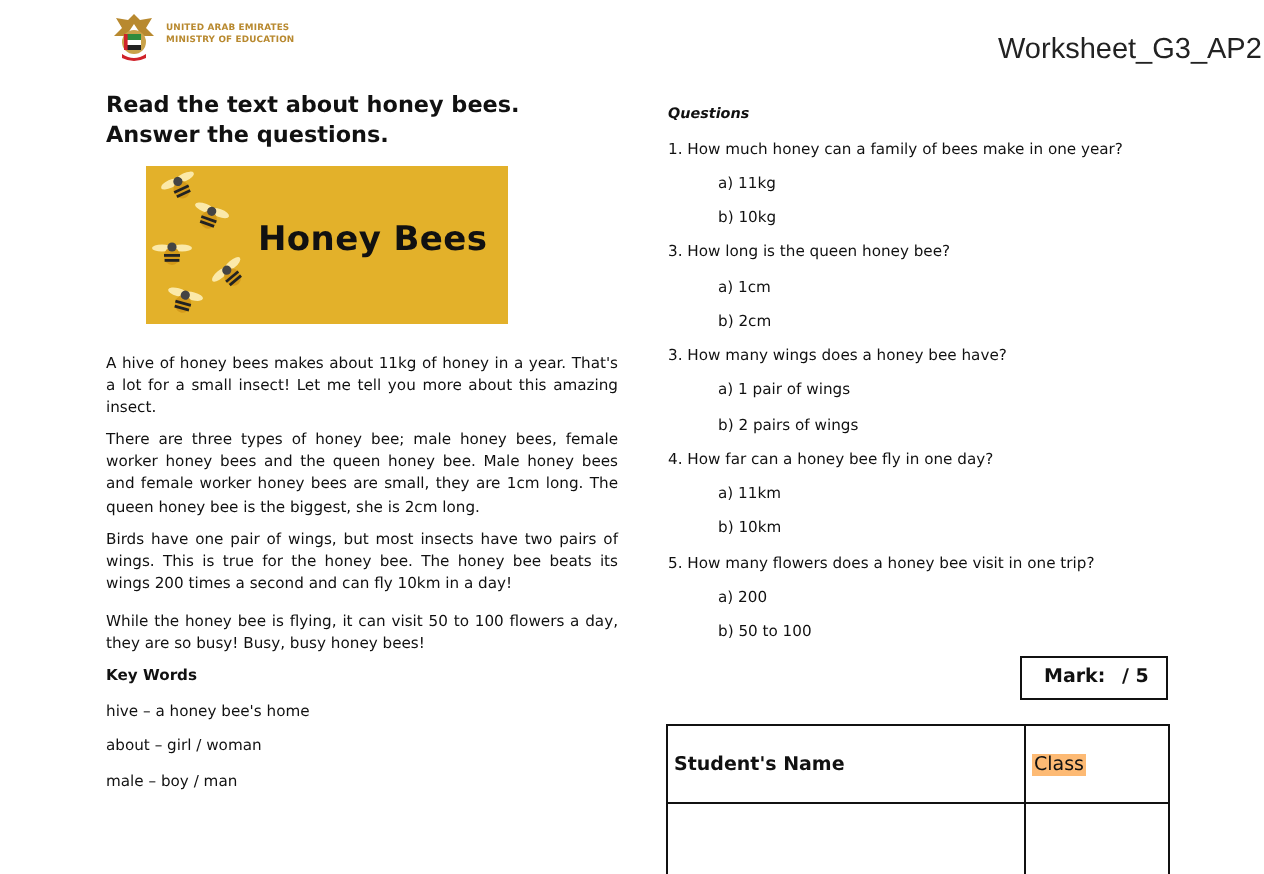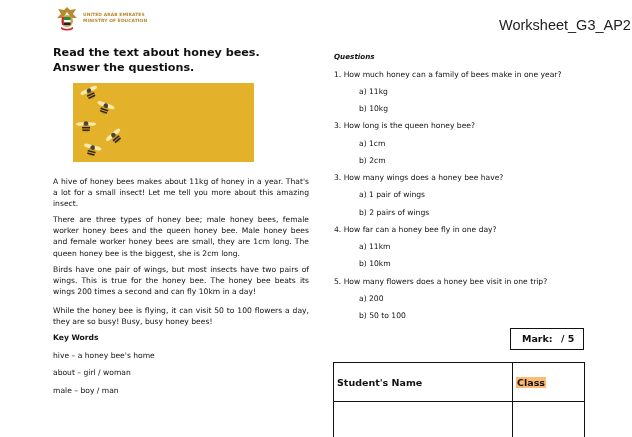--- a/index.html
+++ b/index.html
@@ -23,21 +23,21 @@
   .q-head { left:334px; top:52px; font-size:7.2px; font-weight:bold;font-style:italic; }
   .q { left:334px; font-size:7.6px; }
   .opt { left:359px; font-size:7.6px; }
   
   .mark-box { left:510px; top:328px; width:74px; height:22px; border:1.3px solid #111; box-sizing:border-box;padding-left:30px; }
   .mark-text { position:absolute; left:11px; top:4px; font-size:9.5px; font-weight:bold; }
   
   .name-table { left:333px; top:362px; width:252px; border-collapse:collapse; font-size:9.5px; }
   .name-table td { border:1.3px solid #111; height:14px; padding:12px 3px; vertical-align:middle; }
   .name-table .c1 { width:172px; }
-  .hl { background:#fdba74; font-weight:bold; padding:0 1px; }
+  .hl { background:#fdba74; font-weight:normal; padding:0 1px; }
   .bold { font-weight:bold; }
 </style>
 </head>
 <body>
 
 <div class="abs logo">
   <svg class="emblem" viewBox="0 0 22 26">
     <path d="M11 1 L14 4 L20 3 L17 8 L21 12 L15 12 L11 6 L7 12 L1 12 L5 8 L2 3 L8 4 Z" fill="#b8892f"></path>
     <circle cx="11" cy="15" r="6" fill="#c9a24a"></circle>
     <rect x="7.5" y="11" width="7" height="3" fill="#2e8b3e"></rect>
@@ -89,20 +89,21 @@
     <circle cx="11" cy="4.5" r="2.3" fill="#444"></circle>
   </svg>
   <svg class="bee" style="left:8px;top:60px;transform:rotate(15deg)" viewBox="0 0 22 14">
     <ellipse cx="7" cy="4" rx="5" ry="2" fill="#fff3c0" opacity="0.85"></ellipse>
       <ellipse cx="15" cy="4" rx="5" ry="2" fill="#fff3c0" opacity="0.85"></ellipse>
     <ellipse cx="11" cy="9" rx="4" ry="4.5" fill="#d49a1a"></ellipse>
       <rect x="7" y="8" width="8" height="1.4" fill="#222"></rect>
       <rect x="7.3" y="10.5" width="7.4" height="1.4" fill="#222"></rect>
     <circle cx="11" cy="4.5" r="2.3" fill="#444"></circle>
   </svg>
+  <div class="banner-title">Honey Bees</div>
 </div>
 
 <div class="abs para" style="top:176px">A hive of honey bees makes about 11kg of honey in a year. That's a lot for a small insect! Let me tell you more about this amazing insect.</div>
 <div class="abs para" style="top:214px">There are three types of honey bee; male honey bees, female worker honey bees and the queen honey bee. Male honey bees and female worker honey bees are small, they are 1cm long. The queen honey bee is the biggest, she is 2cm long.</div>
 <div class="abs para" style="top:264px">Birds have one pair of wings, but most insects have two pairs of wings. This is true for the honey bee. The honey bee beats its wings 200 times a second and can fly 10km in a day!</div>
 <div class="abs para" style="top:305px">While the honey bee is flying, it can visit 50 to 100 flowers a day, they are so busy! Busy, busy honey bees!</div>
 
 <div class="abs kw-head">Key Words</div>
 <div class="abs kw" style="top:351px">hive – a honey bee's home</div>
 <div class="abs kw" style="top:368px">about – girl / woman</div>

